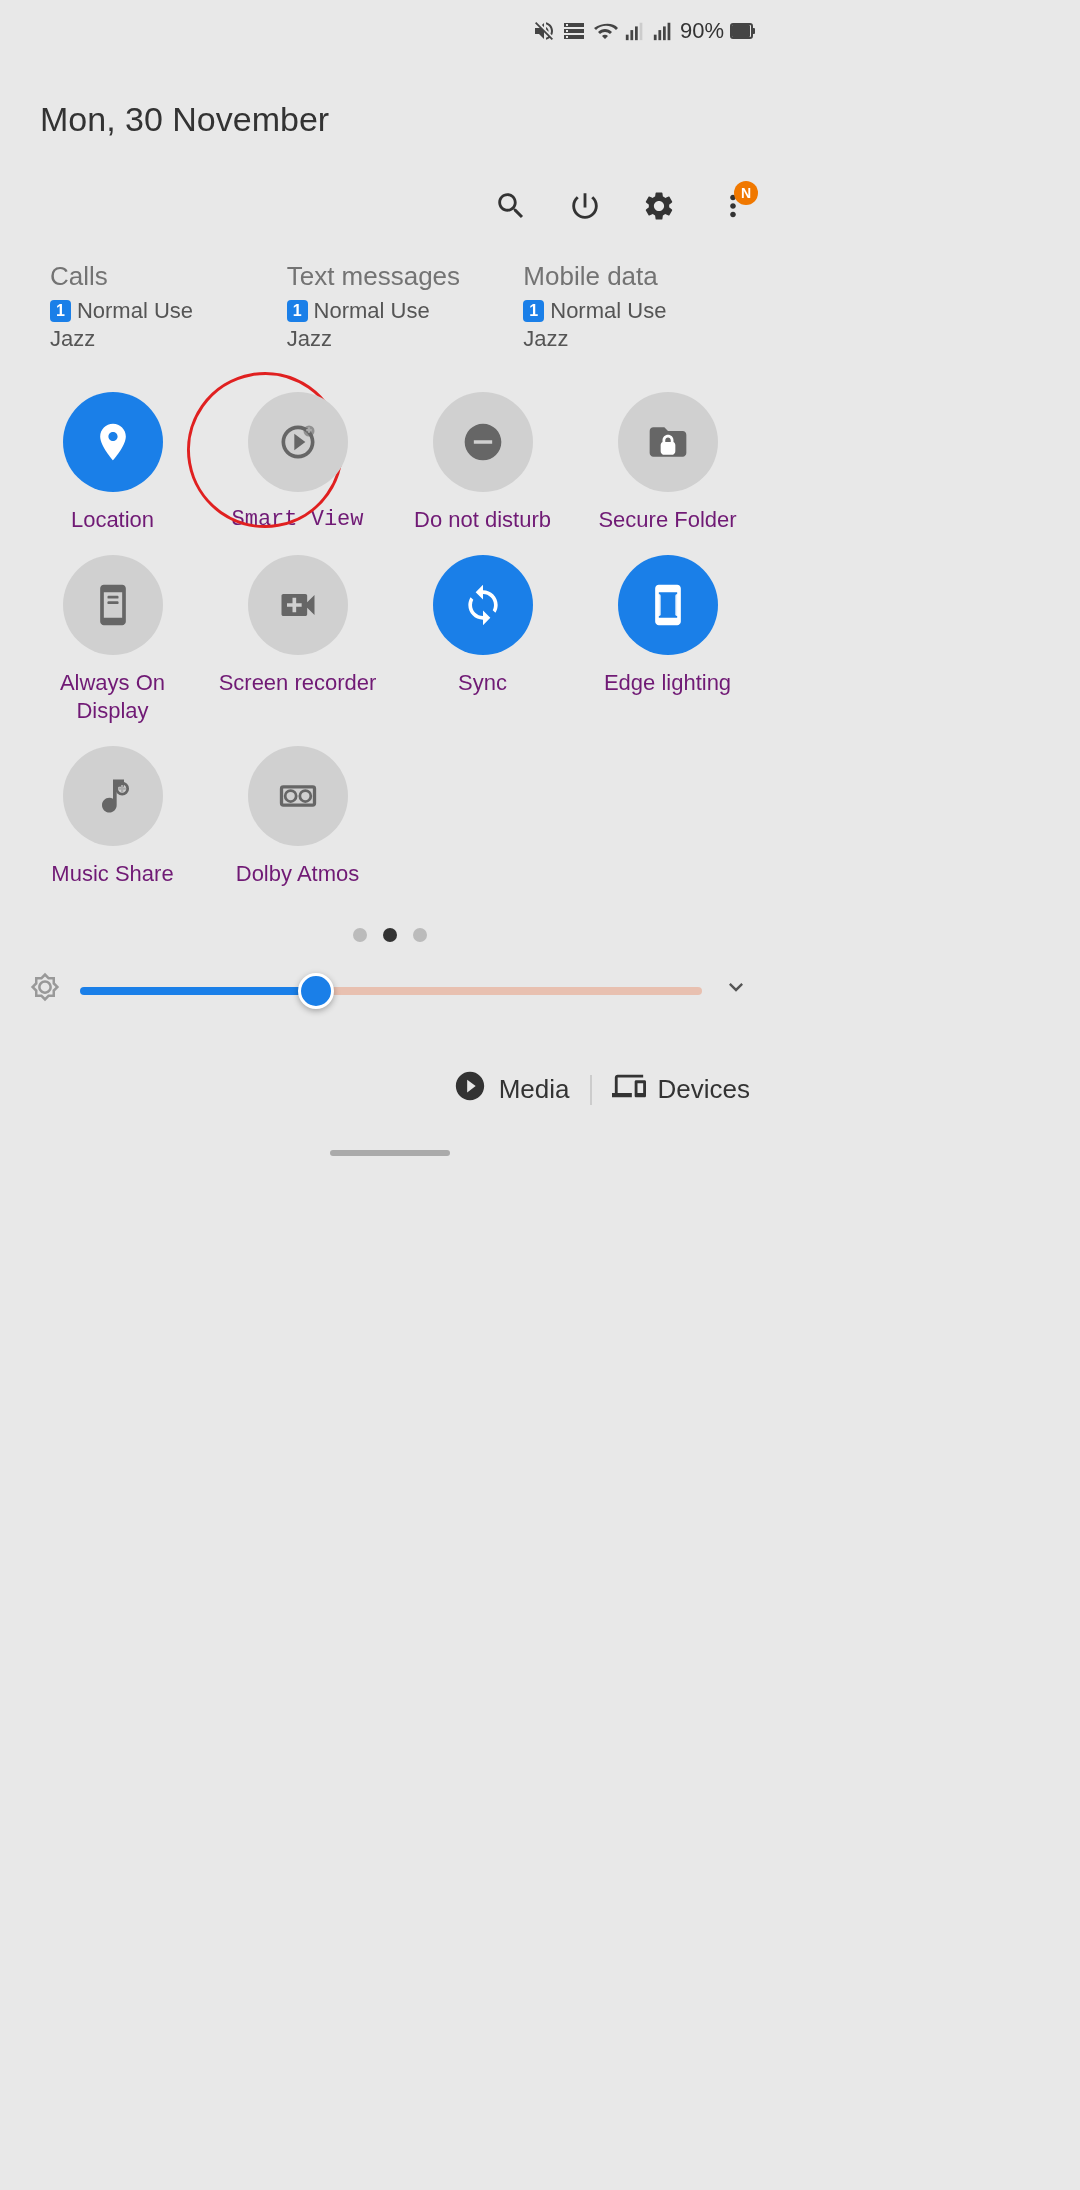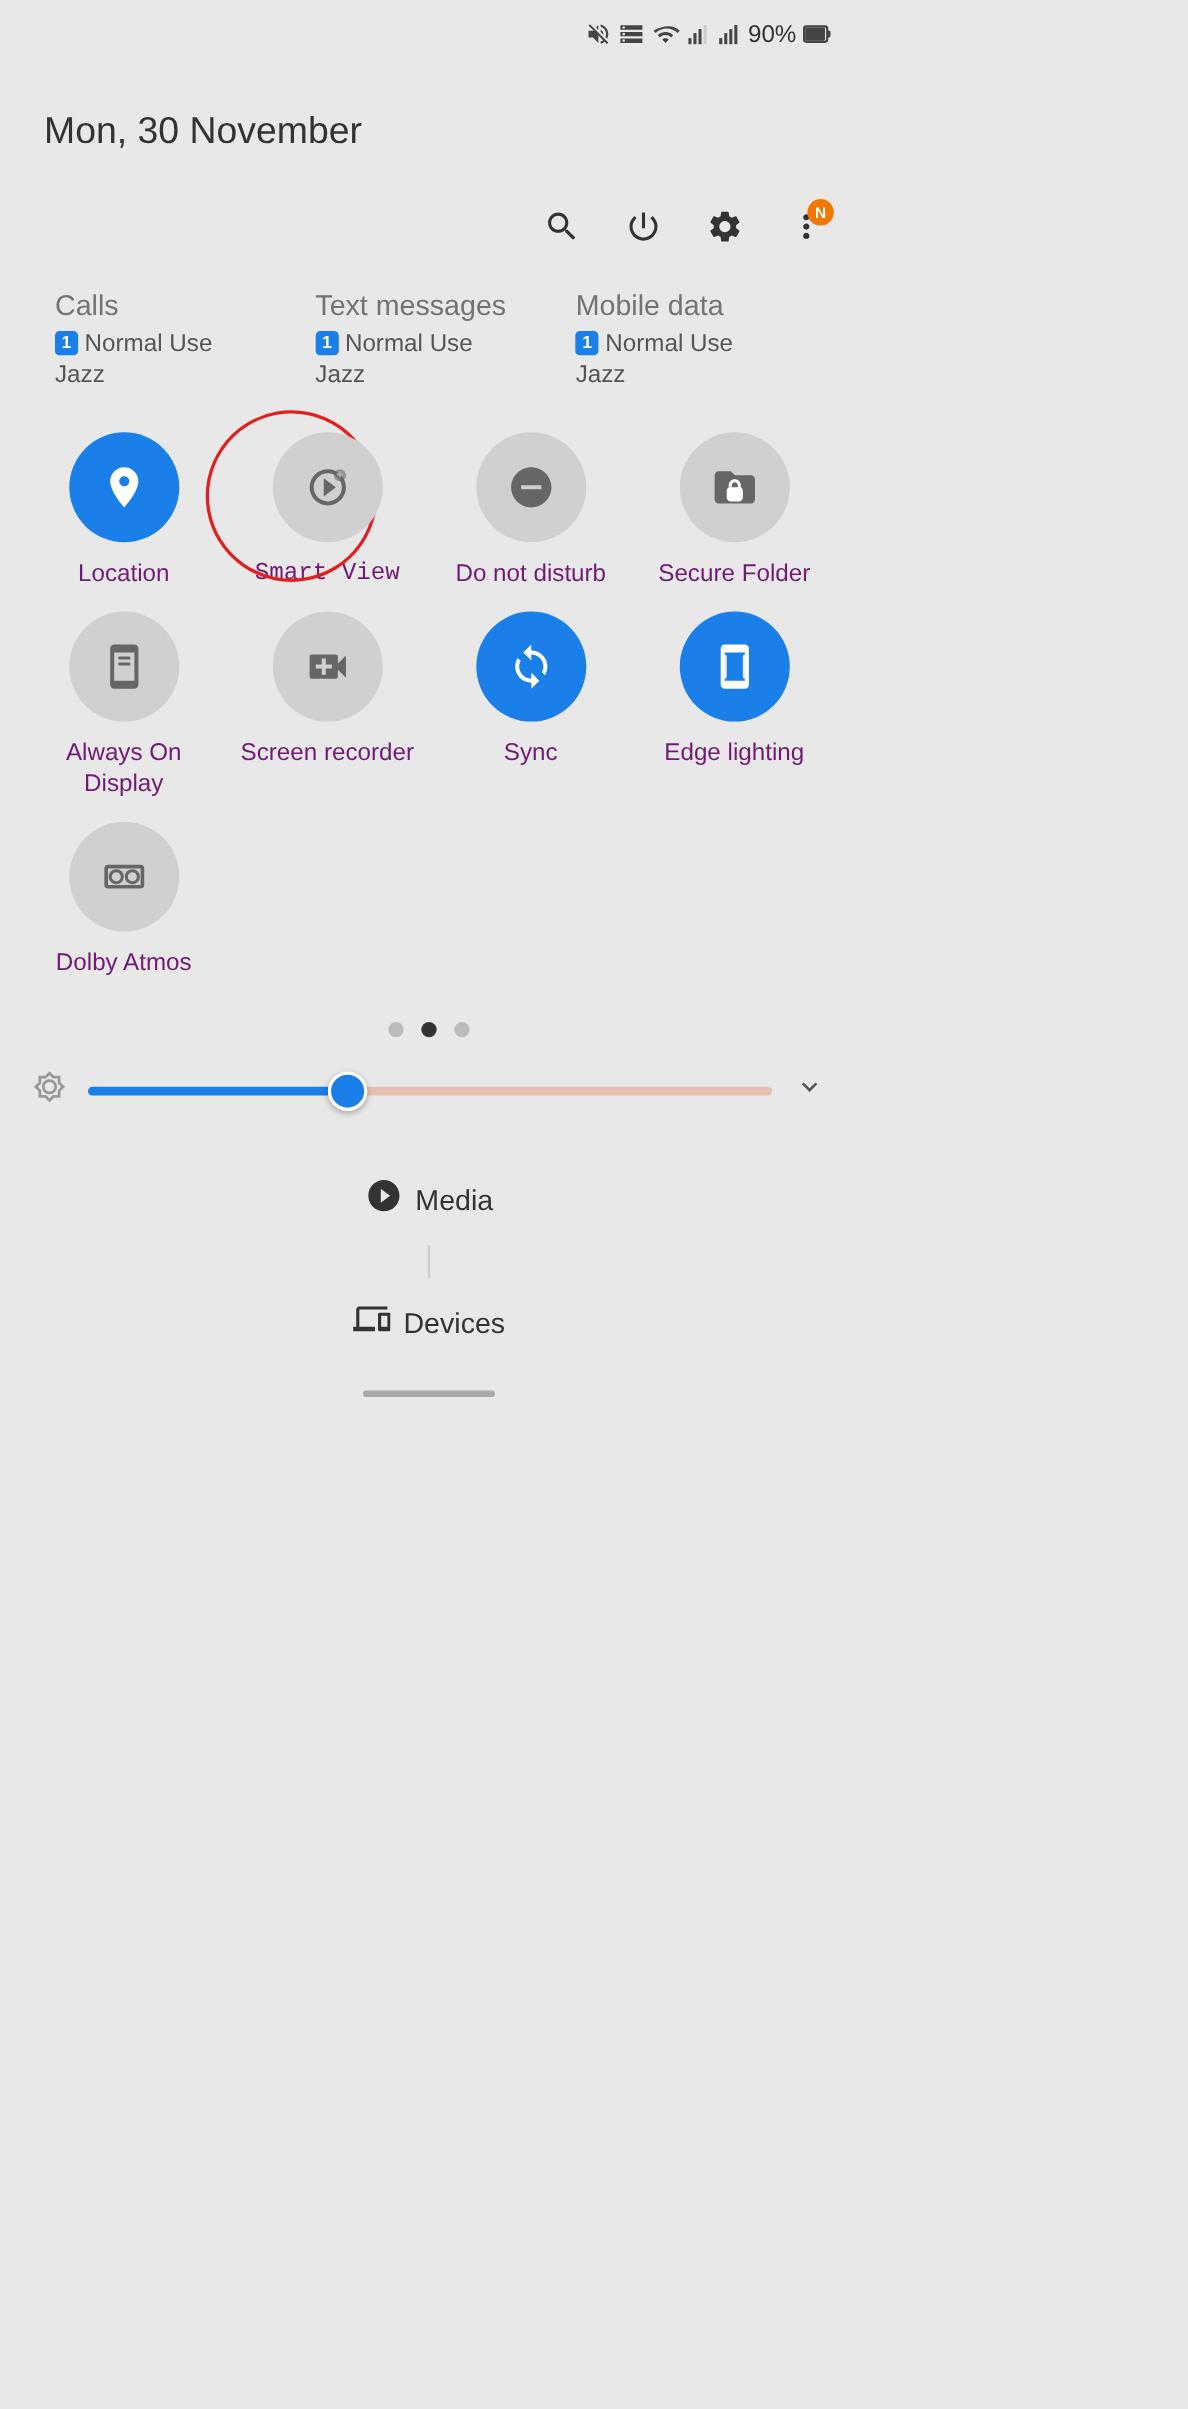--- a/index.html
+++ b/index.html
@@ -220,21 +220,20 @@
       cursor: pointer;
     }
     
     .bottom-bar {
       display: flex;
       align-items: center;
       justify-content: flex-end;
       padding: 30px 30px 20px;
       gap: 20px;
       margin-top: 20px;
-      flex-direction: column;
     }
     .bottom-btn {
       display: flex;
       align-items: center;
       gap: 12px;
       font-size: 26px;
       color: #333;
       cursor: pointer;
     }
     .bottom-divider {
@@ -432,20 +431,30 @@
     <div class="tile-icon active">
       <svg width="44" height="44" viewBox="0 0 24 24" fill="white">
         <path d="M17 1H7c-1.1 0-2 .9-2 2v18c0 1.1.9 2 2 2h10c1.1 0 2-.9 2-2V3c0-1.1-.9-2-2-2zm0 18H7V5h10v14z"></path>
         <rect x="6" y="6" width="2" height="12" rx="1" fill="white" opacity="0.9"></rect>
         <rect x="16" y="6" width="2" height="12" rx="1" fill="white" opacity="0.9"></rect>
       </svg>
     </div>
     <div class="tile-label">Edge lighting</div>
   </div>
 
+  <div class="tile">
+    <div class="tile-icon inactive">
+      <svg width="44" height="44" viewBox="0 0 24 24" fill="#666">
+        <path d="M12 3v10.55c-.59-.34-1.27-.55-2-.55-2.21 0-4 1.79-4 4s1.79 4 4 4 4-1.79 4-4V7h4V3h-6z"></path>
+        <circle cx="17" cy="8" r="3" fill="none" stroke="#666" stroke-width="1.5"></circle>
+        <path d="M15 8 L19 8 M17 6 L17 10" stroke="#aaa" stroke-width="1.2"></path>
+      </svg>
+    </div>
+    <div class="tile-label">Music Share</div>
+  </div>
 
   <div class="tile">
     <div class="tile-icon inactive">
       <svg width="44" height="44" viewBox="0 0 24 24" fill="#666">
         <rect x="3" y="7" width="18" height="10" rx="1" fill="none" stroke="#666" stroke-width="1.8"></rect>
         <rect x="5" y="9" width="6" height="6" rx="3" fill="none" stroke="#666" stroke-width="1.5"></rect>
         <rect x="13" y="9" width="6" height="6" rx="3" fill="none" stroke="#666" stroke-width="1.5"></rect>
       </svg>
     </div>
     <div class="tile-label">Dolby Atmos</div>

